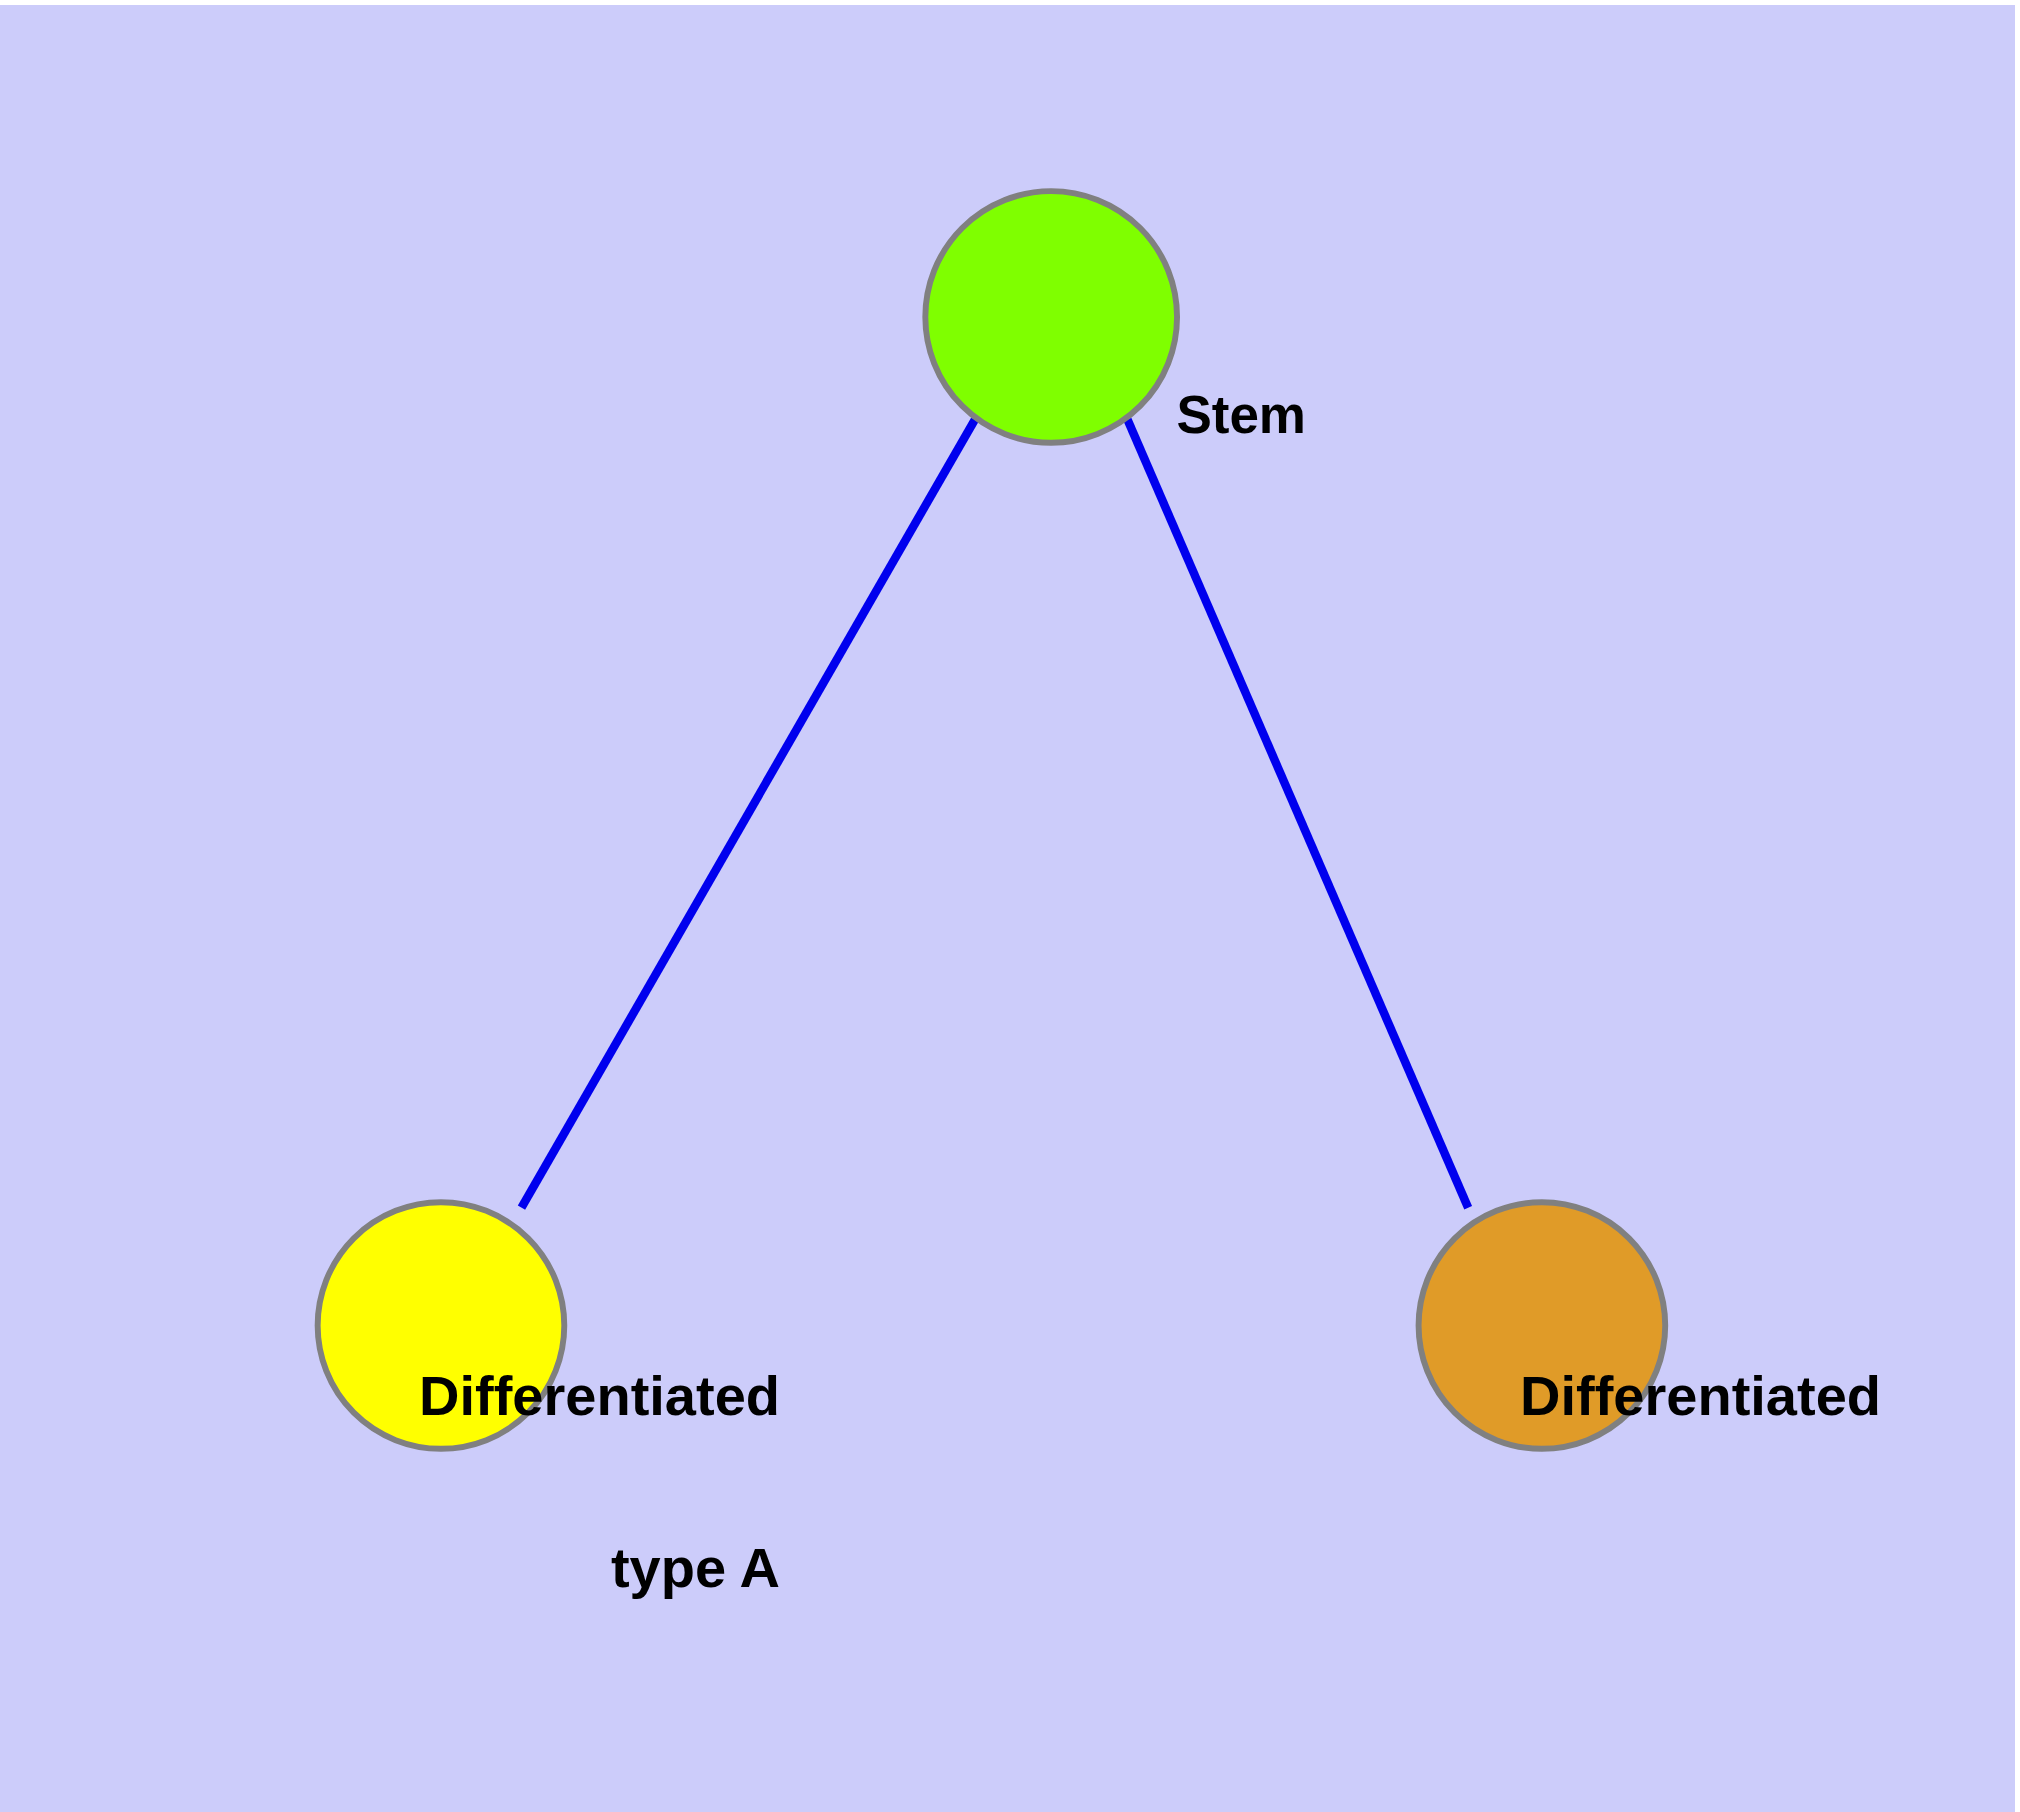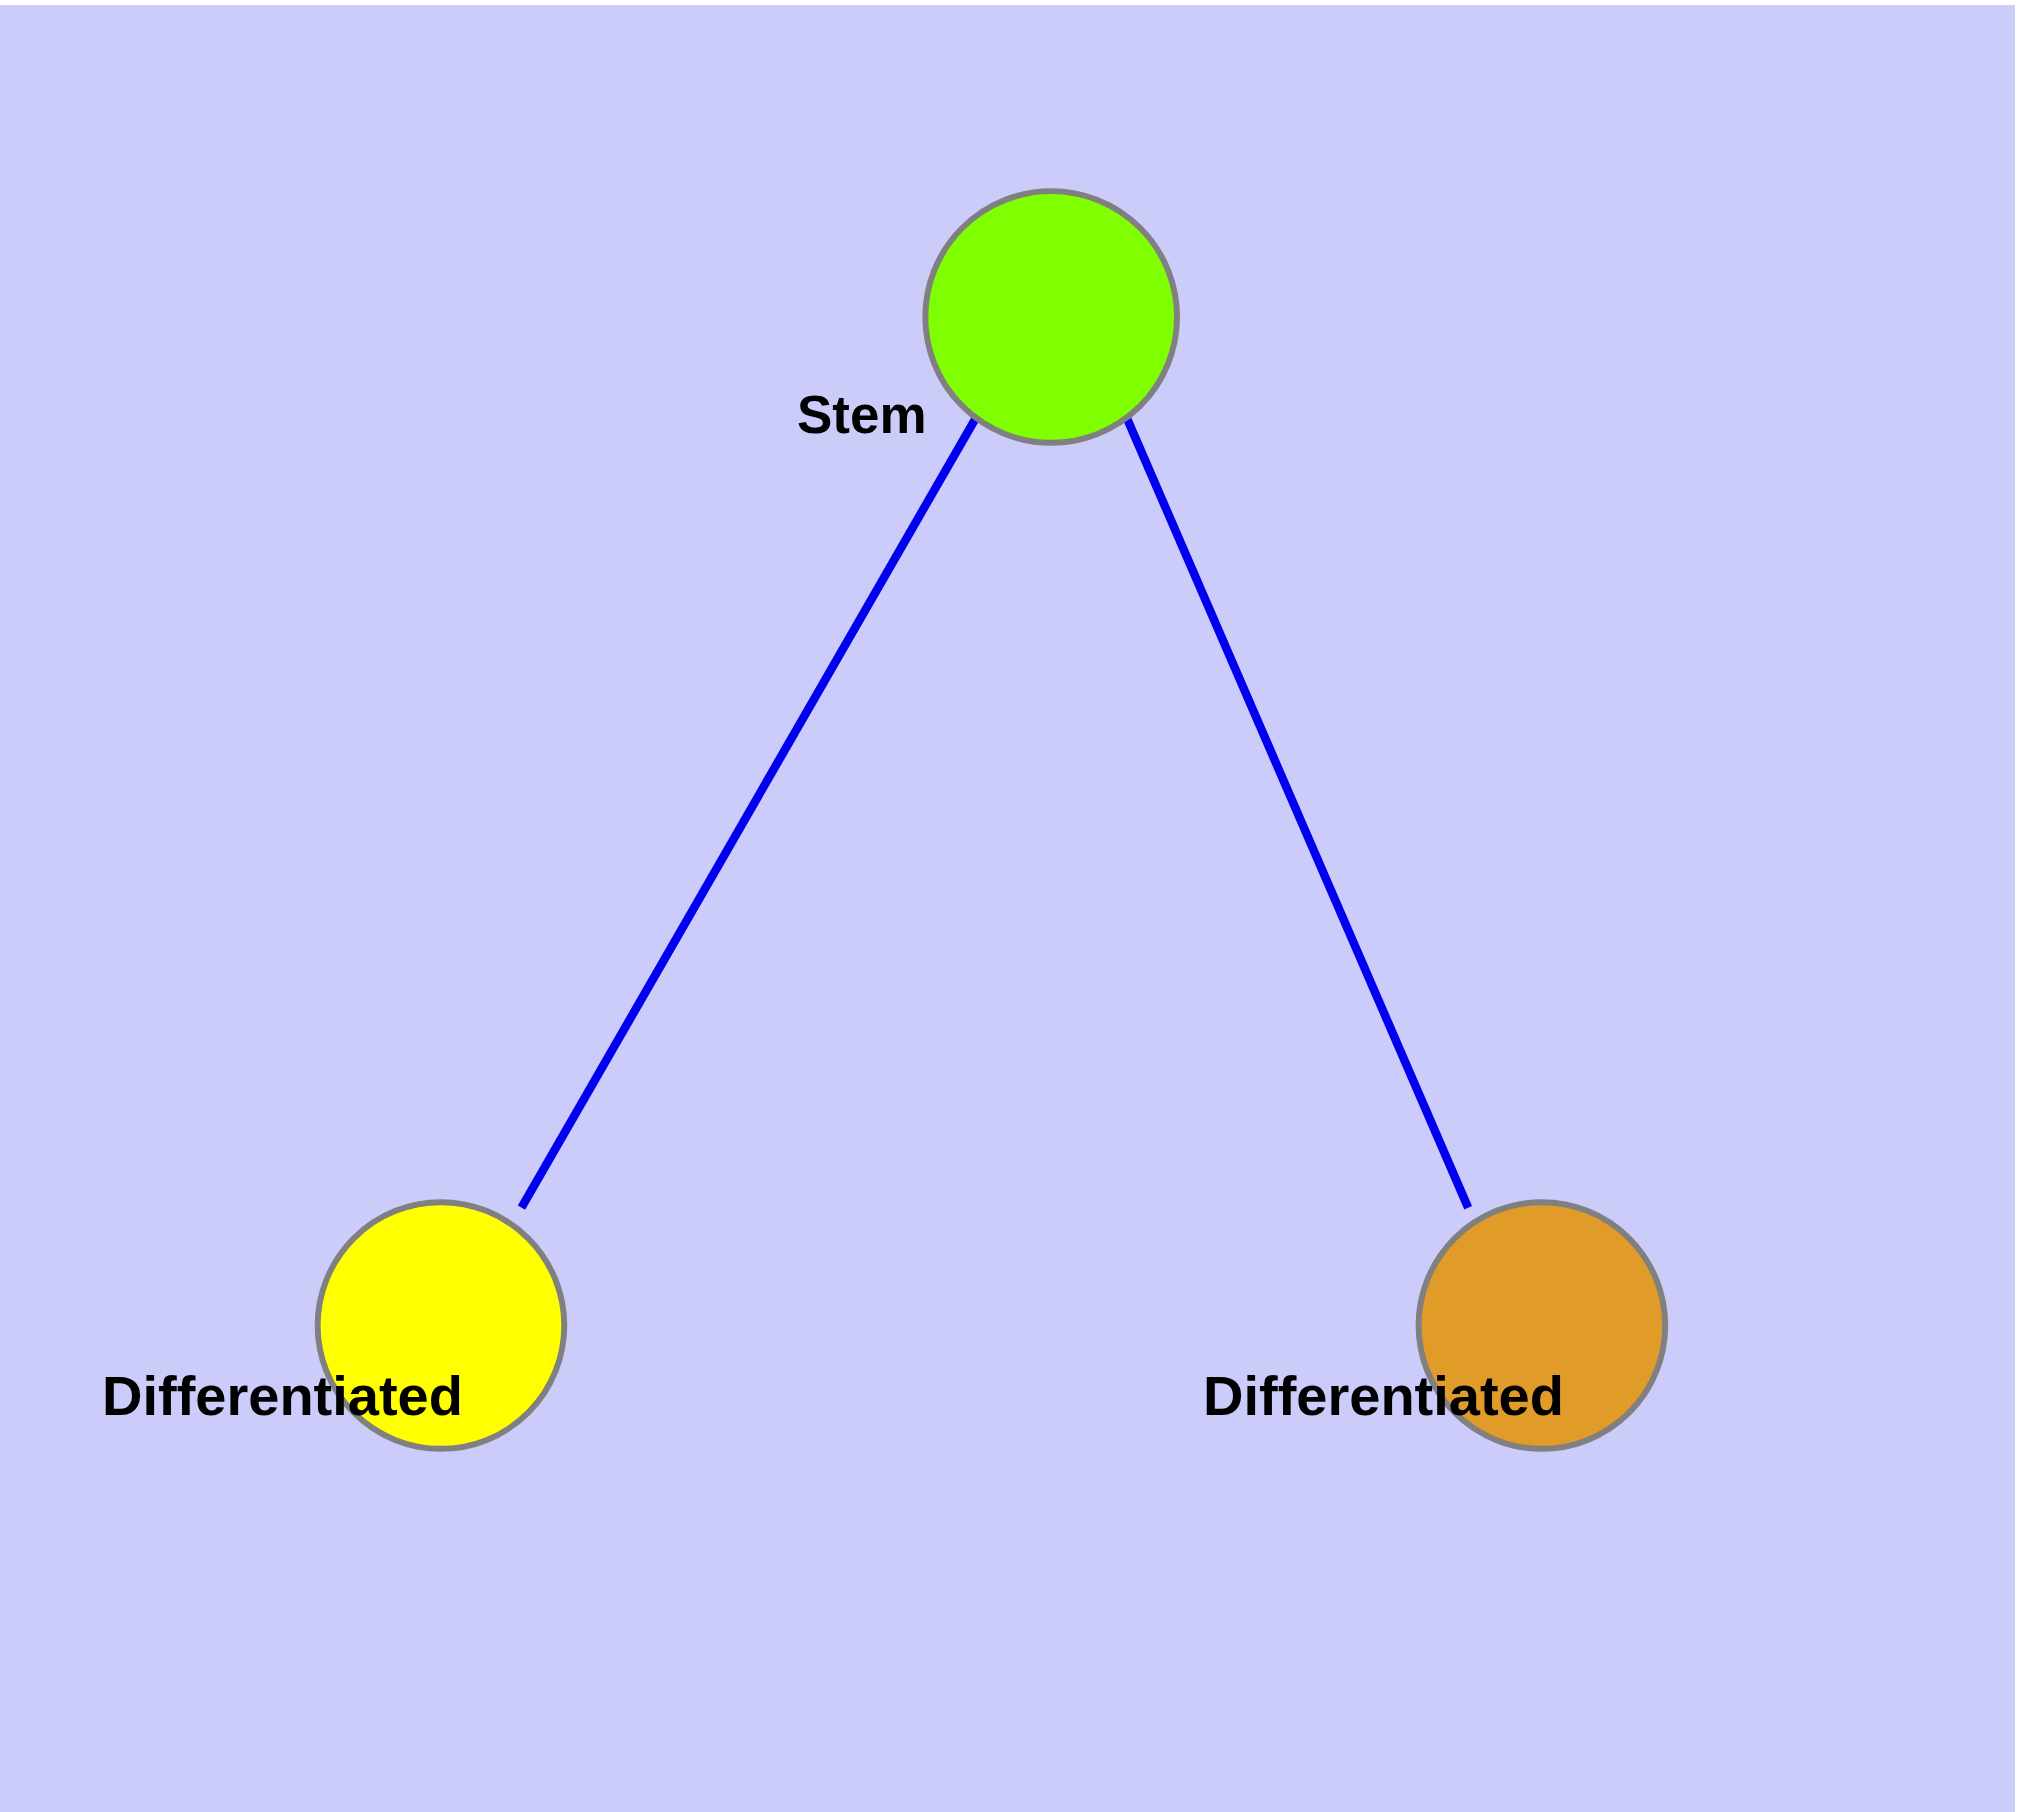--- a/index.html
+++ b/index.html
@@ -26,21 +26,21 @@
   }
   #graph-svg {
     position: absolute;
     left: 0;
     top: 0;
     width: 2021px;
     height: 1812px;
   }
   .node-label {
     position: absolute;
-    text-align: left;
+    text-align: right;
     font-weight: bold;
     color: #000000;
     line-height: 1.02;
     white-space: pre;
     pointer-events: none;
     -webkit-font-smoothing: antialiased;
   }
   #label-stem {
     left: 797px;
     top: 280px;
@@ -78,20 +78,21 @@
       <circle id="node-diff-b" cx="1819" cy="1564" r="145.5" fill="#e09b28" stroke="#808080" stroke-width="7"></circle>
     </g>
   </svg>
 
   <div id="label-stem" class="node-label">
     <div>Stem</div>
   </div>
 
   <div id="label-a" class="node-label">
     <div>Differentiated</div>
+    <div>type A</div>
   </div>
 
   <div id="label-b" class="node-label">
     <div>Differentiated</div>
   </div>
 
 </div>
 
 
 </body></html>

